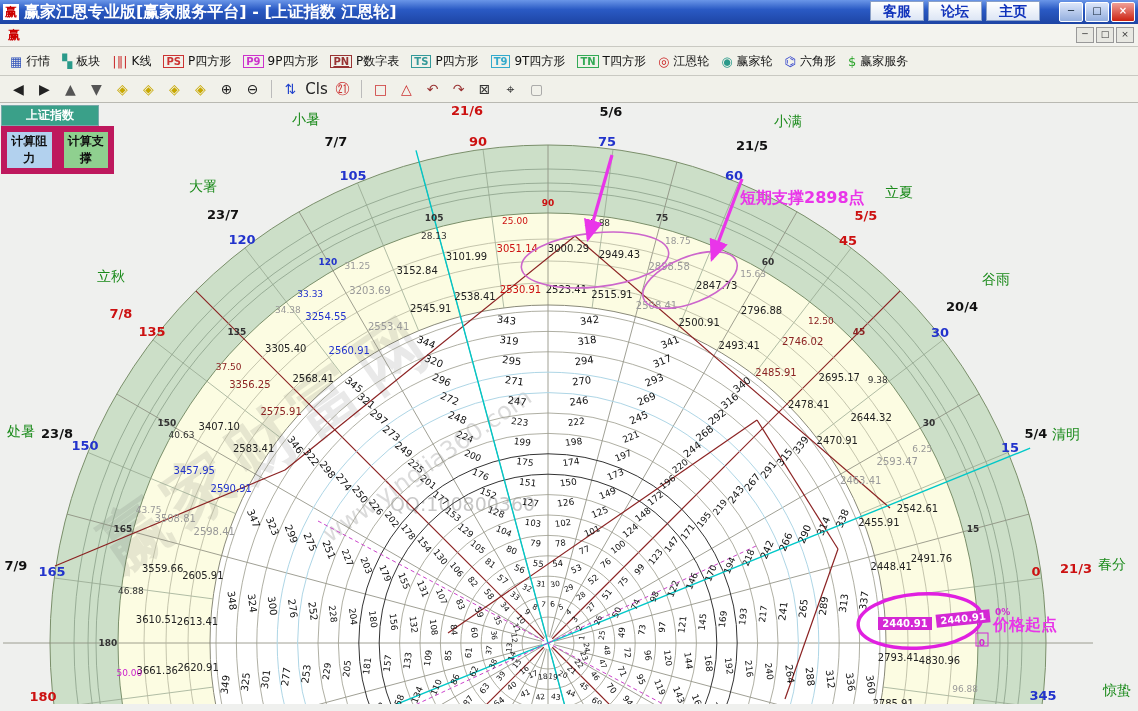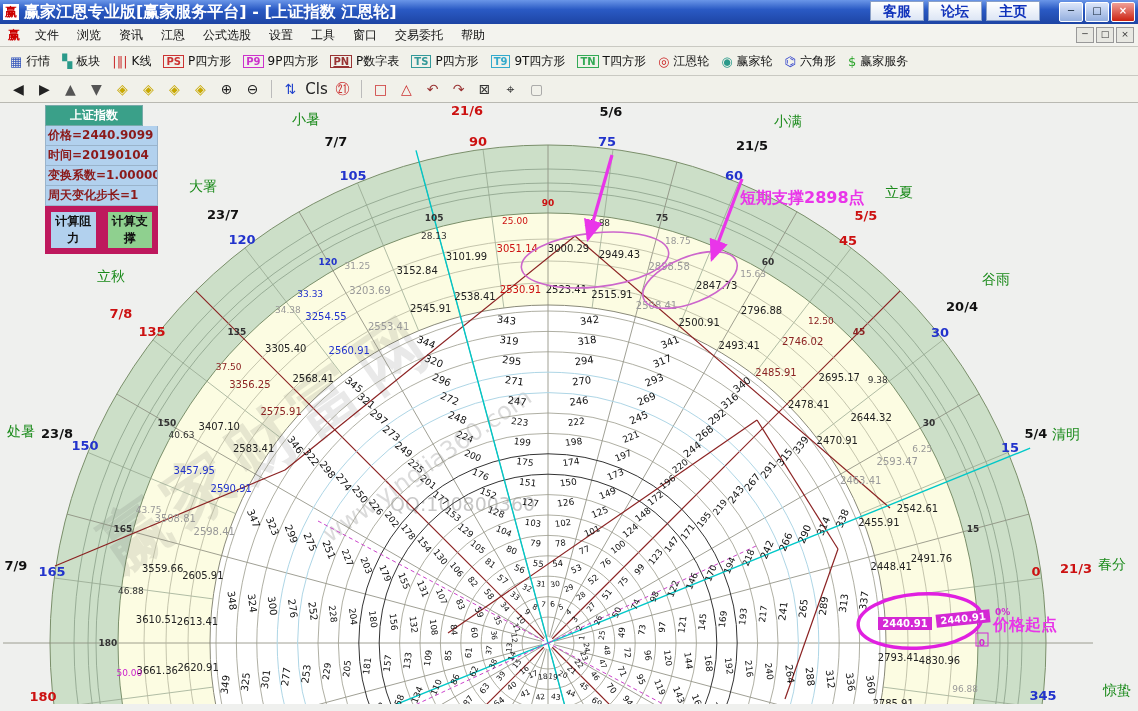--- a/index.html
+++ b/index.html
@@ -27,21 +27,21 @@
     display:flex;align-items:center;padding:0 4px;}
   .tool-item{display:flex;align-items:center;gap:4px;padding:2px 6px;color:#111;cursor:default;}
   .tool-glyph{font-size:13px;line-height:13px;}
   .tool-badge{font-size:10px;font-weight:bold;border:1px solid;padding:0 2px;line-height:11px;}
   .toolbar2{height:26px;background:#f1f1ea;border-bottom:1px solid #b9b9b2;
     display:flex;align-items:center;padding:0 6px;gap:1px;}
   .draw-btn{width:25px;height:21px;text-align:center;font-size:14px;line-height:20px;cursor:default;}
   .vsep{width:1px;height:18px;background:#bbb;margin:0 5px;}
   .content{position:relative;width:1138px;height:601px;background:#eff0ee;overflow:hidden;}
   #wheel-svg{position:absolute;left:0;top:0;}
-  .info-panel{position:absolute;left:1px;top:2px;width:113px;font-weight:bold;z-index:5;padding-left:44px;}
+  .info-panel{position:absolute;left:1px;top:2px;width:113px;font-weight:bold;z-index:5;}
   .info-head{background:#3aa089;color:#fff;text-align:center;border:1px solid #7aa;
     padding:1px 0;width:96px;}
   .info-row{background:#b2d1ee;color:#8b1a1a;border:1px solid #9ab4cc;border-top:none;
     padding:1px 2px;white-space:nowrap;overflow:hidden;}
   .info-btns{display:flex;}
   .calc-btn{flex:1;text-align:center;border:6px solid #be185d;padding:1px 0;color:#111;cursor:pointer;}
   .calc-btn.resist{background:#b2d1ee;}
   .calc-btn.support{background:#8fd08f;}
   text{user-select:none;}
 </style>
@@ -54,21 +54,20 @@
   <div id="tb-links"><span class="tb-link">客服</span><span class="tb-link">论坛</span><span class="tb-link">主页</span></div>
   <div class="win-btns" id="win-btns">
       <span class="win-btn">─</span>
       <span class="win-btn">□</span>
       <span class="win-btn close">×</span>
     </div>
 </div>
 
 <div class="menubar">
   <span class="menu-ico">赢</span>
-  <span id="menu-items"><span class="menu-item">文件</span><span class="menu-item">浏览</span><span class="menu-item">资讯</span><span class="menu-item">江恩</span><span class="menu-item">公式选股</span><span class="menu-item">设置</span><span class="menu-item">工具</span><span class="menu-item">窗口</span><span class="menu-item">交易委托</span><span class="menu-item">帮助</span></span>
   <span class="menu-spacer"></span>
   <span id="child-win-btns" style="display:flex;">
       <span class="mini-win">─</span>
       <span class="mini-win">□</span>
       <span class="mini-win">×</span>
     </span>
 </div>
 
 <div class="toolbar" id="toolbar1">
     <span class="tool-item">
@@ -651,24 +650,18 @@
         <text x="993" y="527" font-size="16" font-weight="bold" fill="#e935e9">价格起点</text>
         <rect x="878" y="514" width="54" height="13" fill="#d428d4"></rect>
         <text x="905" y="524" text-anchor="middle" font-size="10" font-weight="bold" fill="#fff">2440.91</text>
         <rect x="936" y="509" width="54" height="13" fill="#d428d4" transform="rotate(-6 963 515)"></rect>
         <text x="963" y="519" text-anchor="middle" font-size="10" font-weight="bold" fill="#fff" transform="rotate(-6 963 515)">2440.91</text>
         <text x="995" y="512" font-size="9" font-weight="bold" fill="#d428d4">0%</text>
       </g>
     </svg>
   <div class="info-panel">
     <div class="info-head">上证指数</div>
-    <div id="info-rows">
-        <div class="info-row">价格=2440.9099</div>
-        <div class="info-row">时间=20190104</div>
-        <div class="info-row">变换系数=1.00000</div>
-        <div class="info-row">周天变化步长=1</div>
-      </div>
     <div class="info-btns">
       <div class="calc-btn resist">计算阻力</div>
       <div class="calc-btn support">计算支撑</div>
     </div>
   </div>
 </div>
 
 </body></html>

